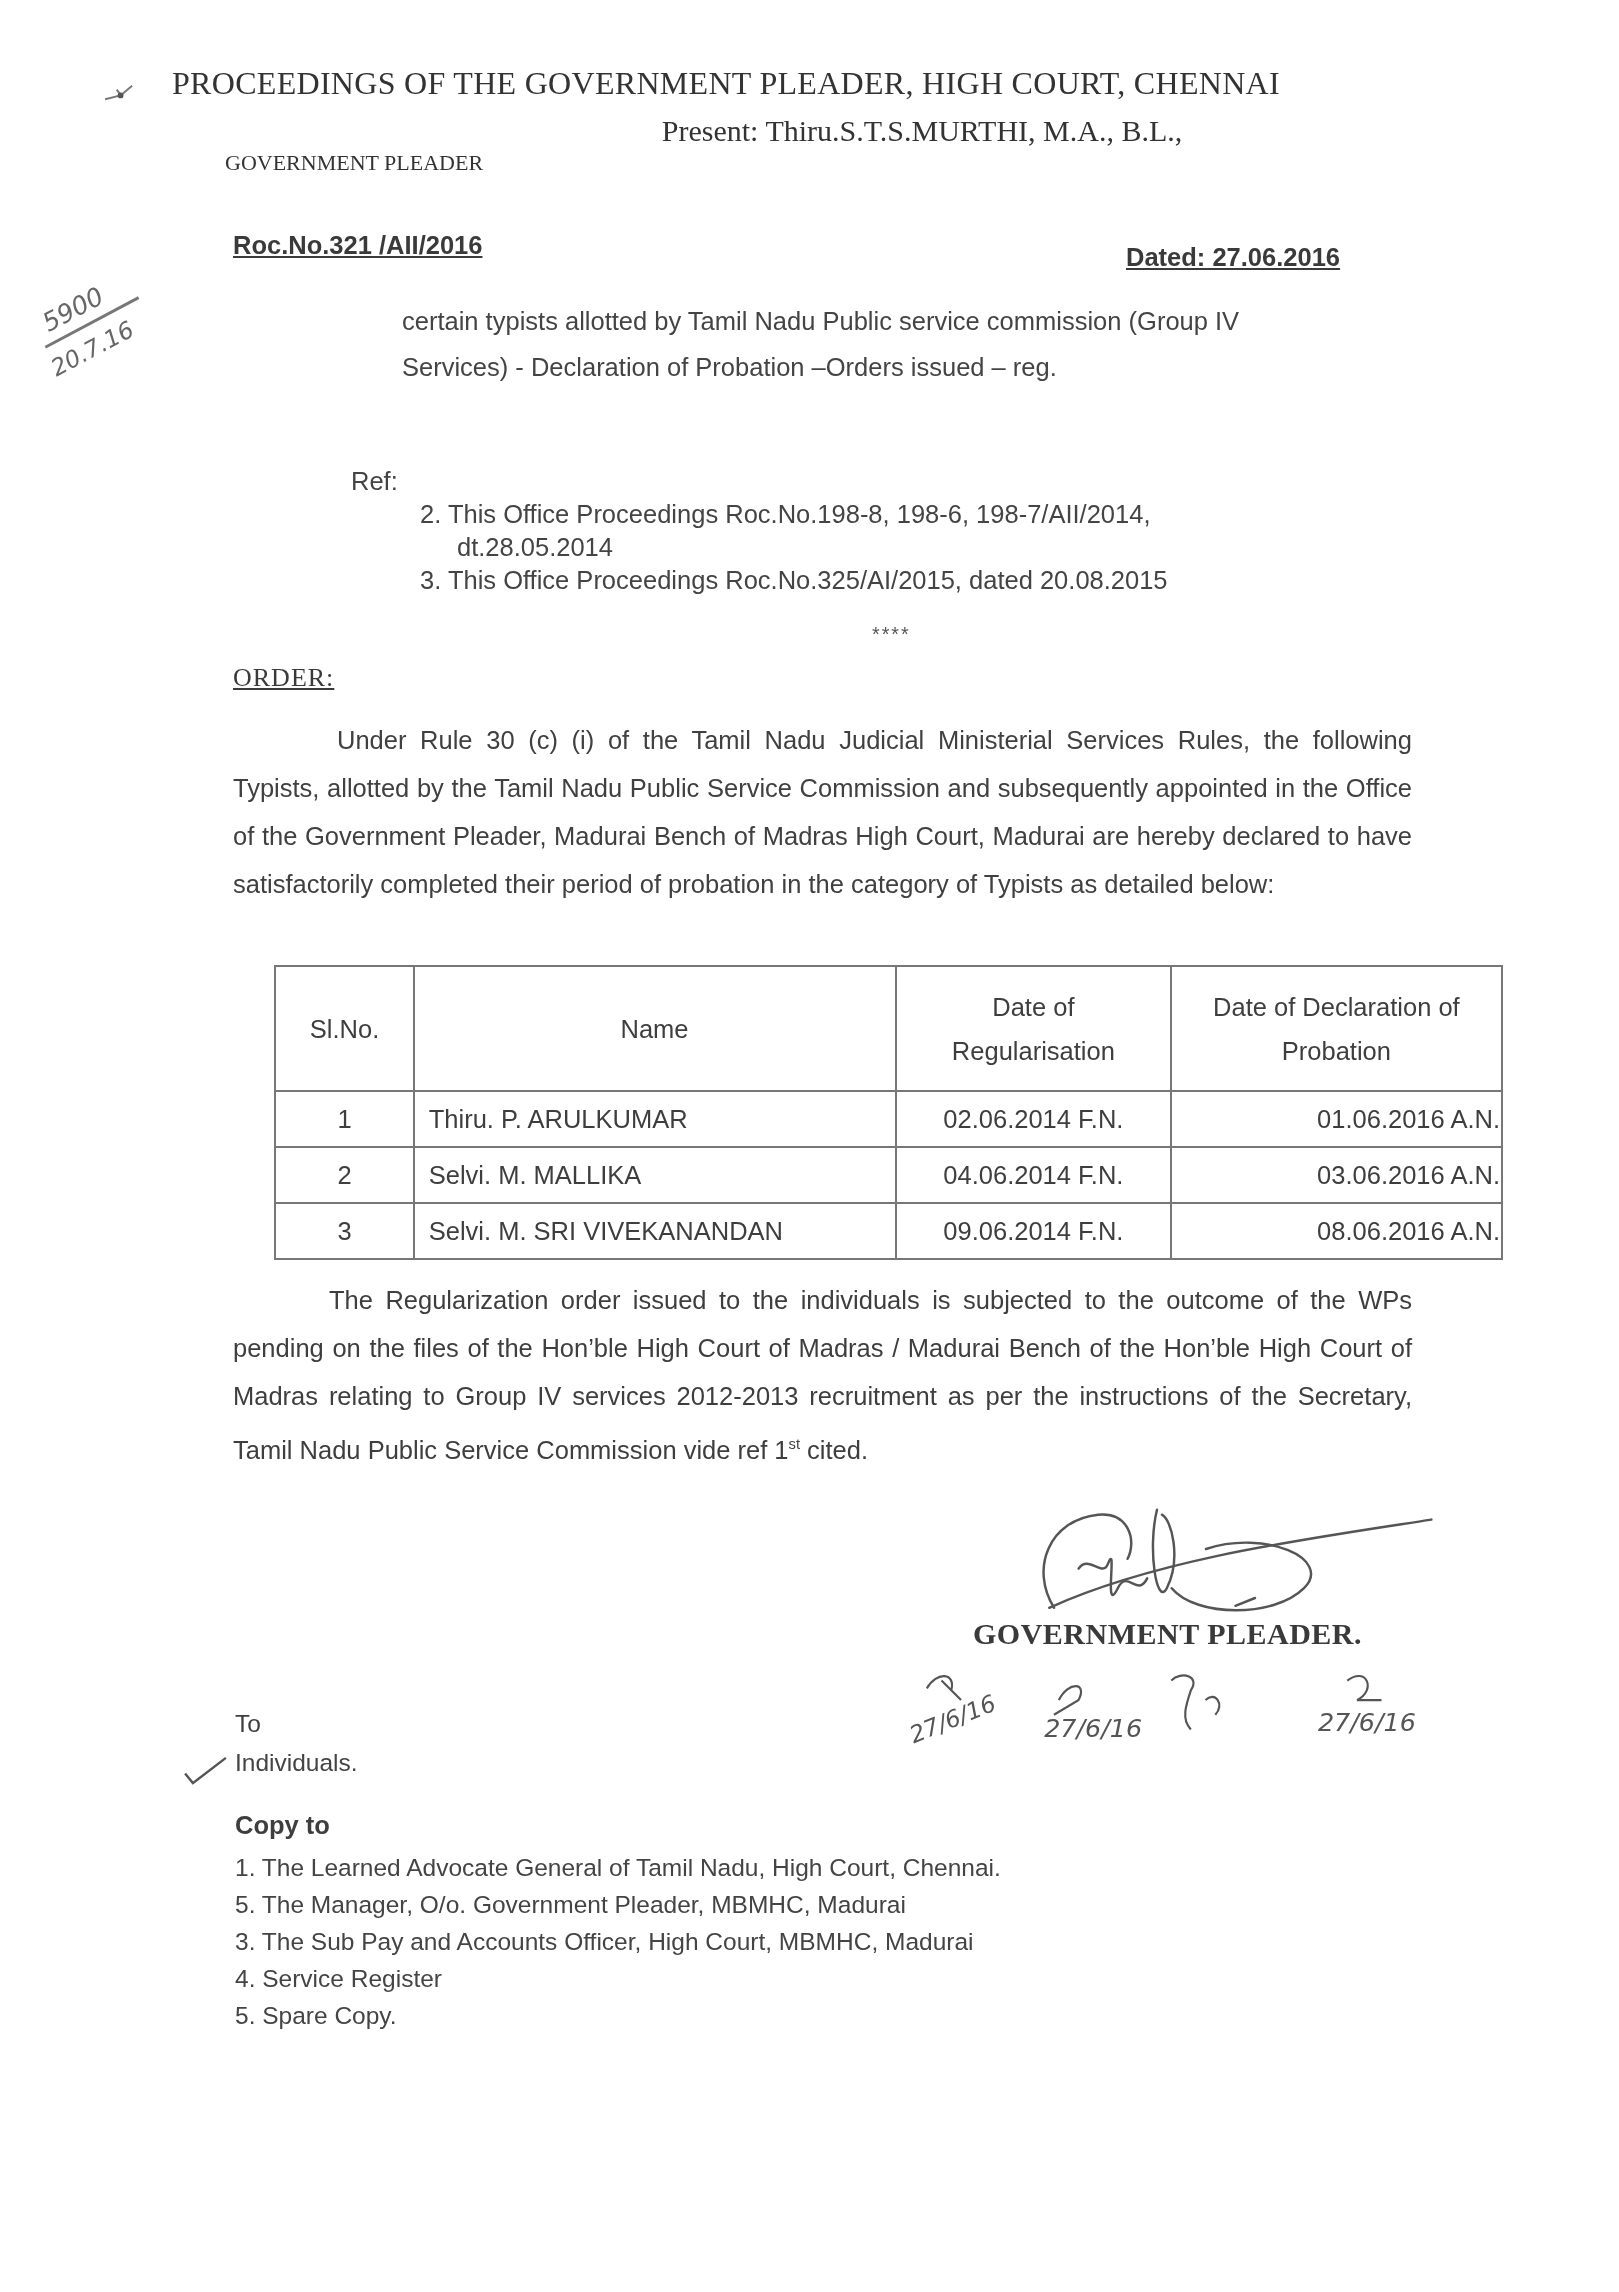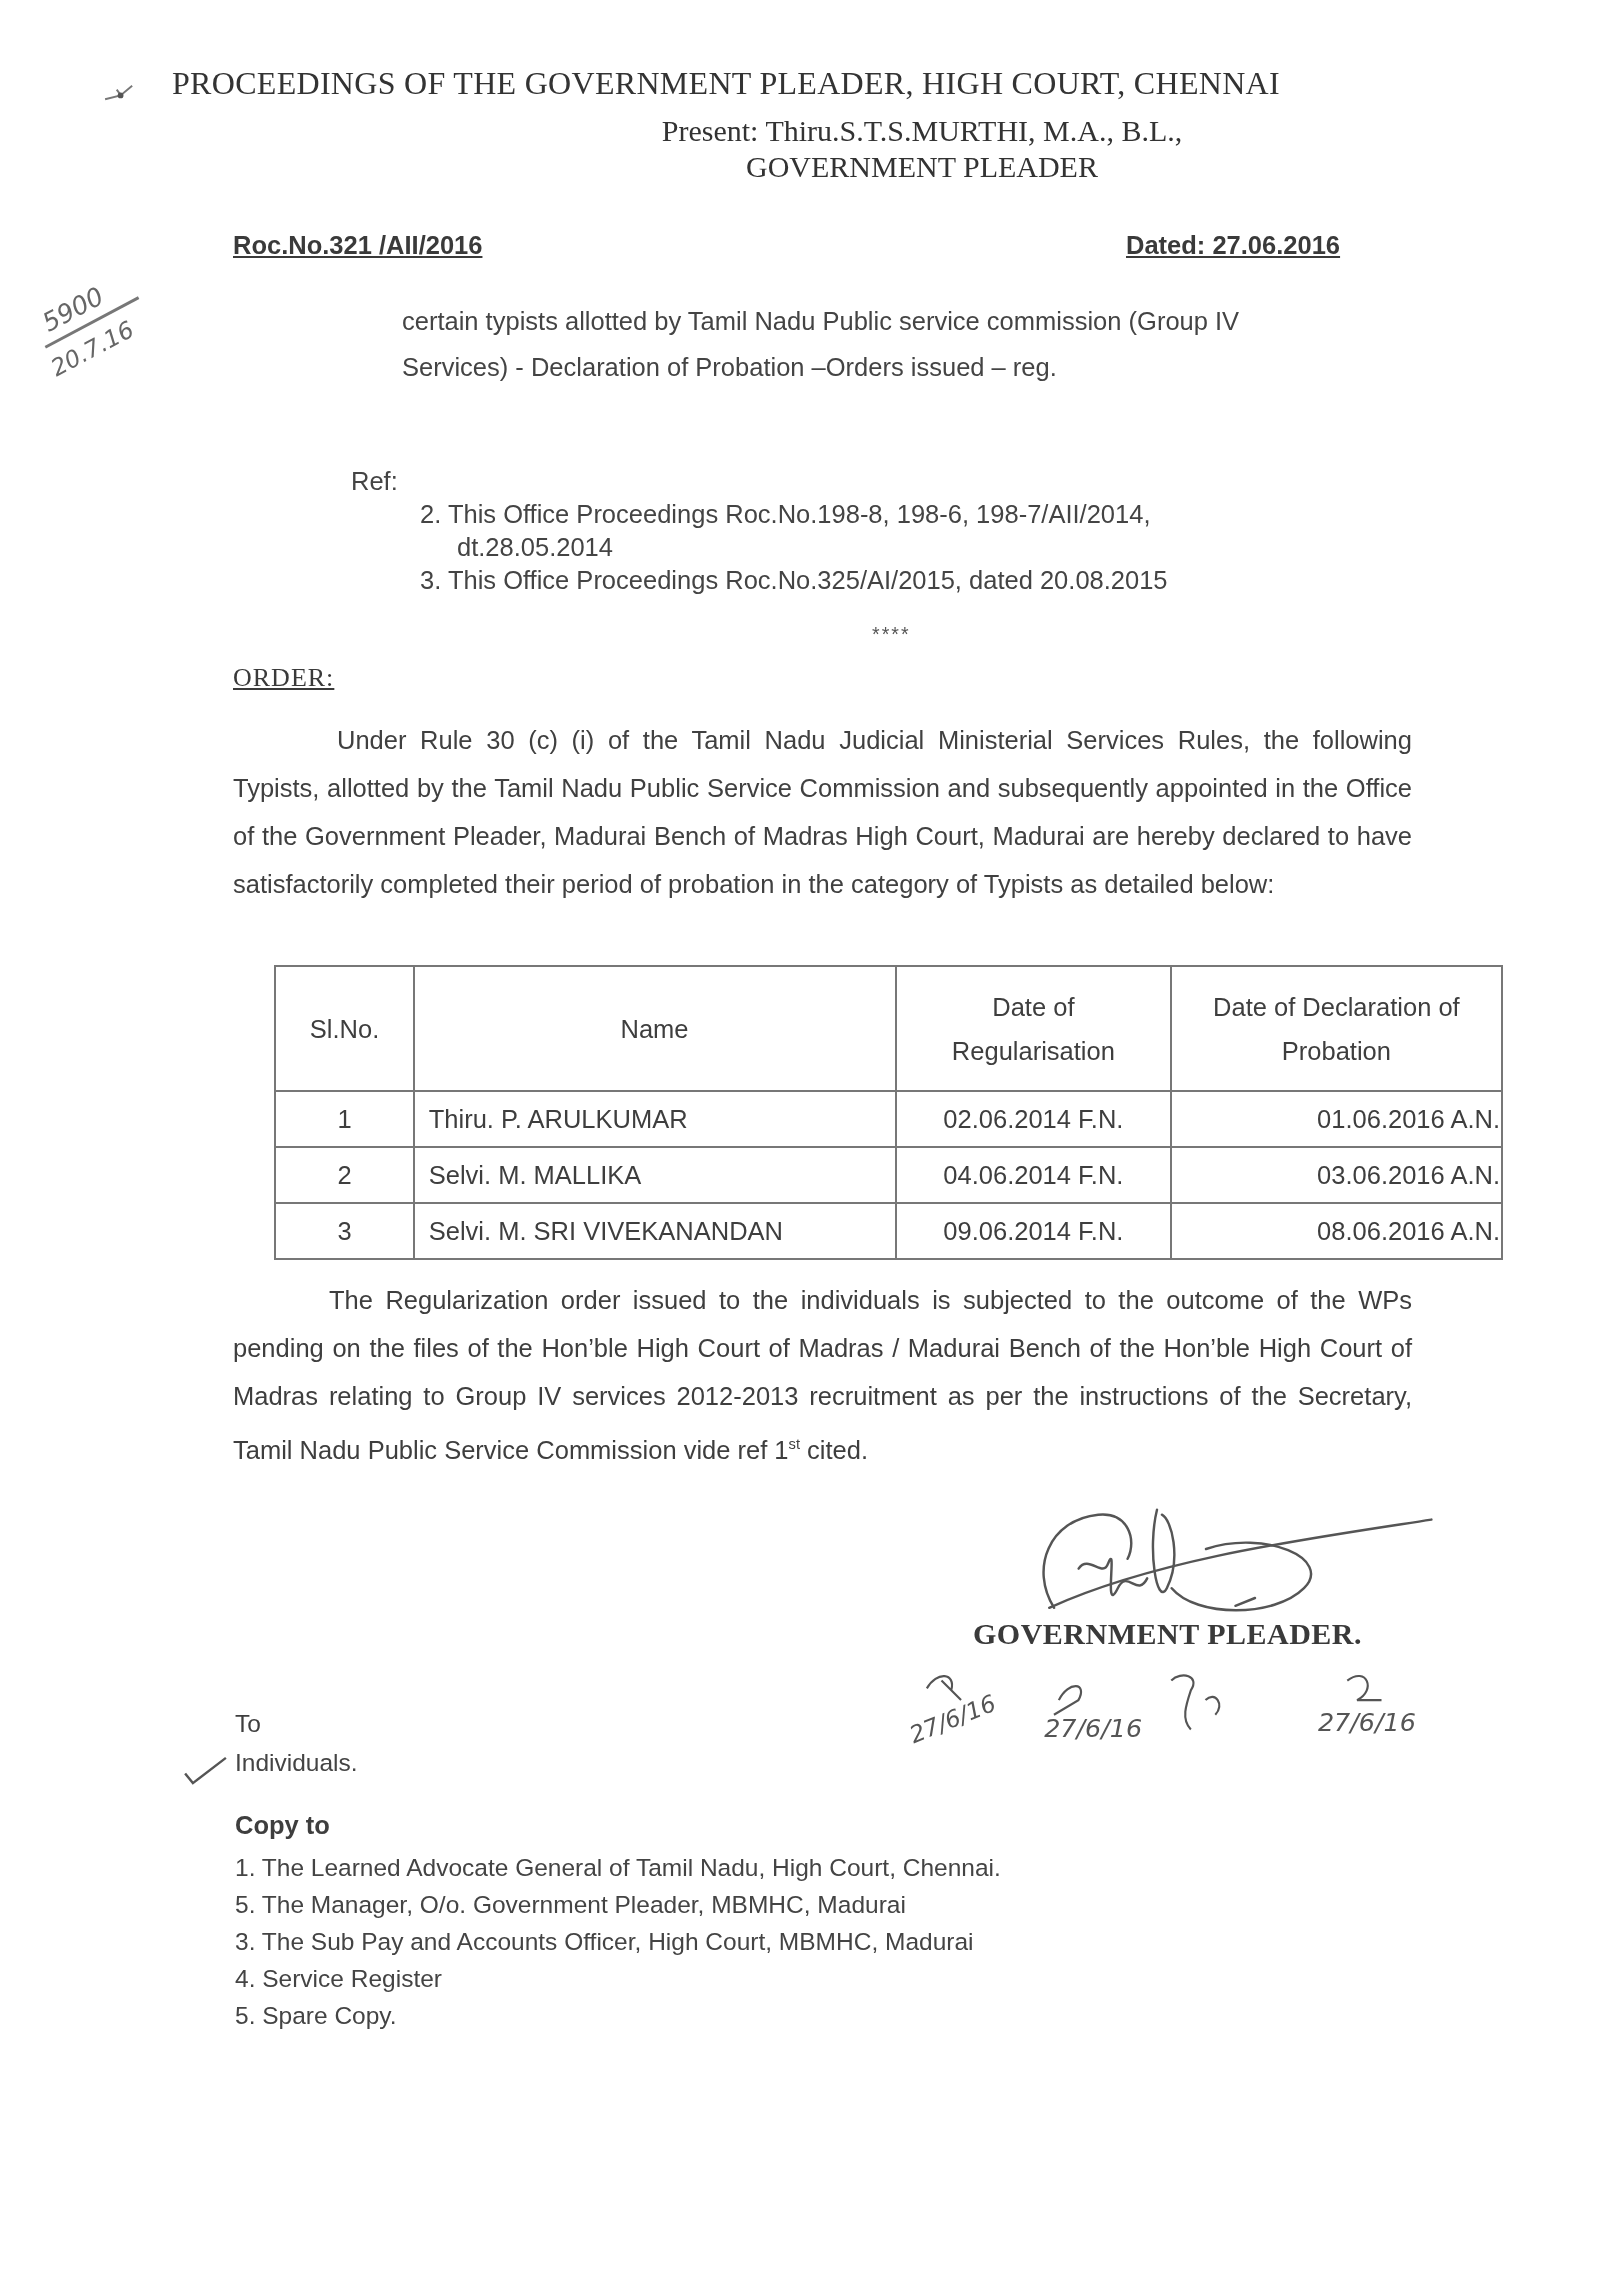--- a/index.html
+++ b/index.html
@@ -3,24 +3,24 @@
 <meta charset="utf-8">
 <style>
   html, body { margin: 0; padding: 0; background: #ffffff; }
   body { width: 1619px; height: 2293px; position: relative; overflow: hidden; color: #3a3a3a; }
   .serif { font-family: "Liberation Serif", "DejaVu Serif", serif; }
   .sans { font-family: "Liberation Sans", "DejaVu Sans", sans-serif; }
   .abs { position: absolute; }
 
   .hdr1 { left: 172px; top: 65px; width: 1313px; font-size: 32px; letter-spacing: 0.3px; color: #333; white-space: nowrap; }
   .hdr2 { left: 0; top: 114px; width: 1619px; text-align: center; font-size: 30px; color: #333; padding-left: 225px; box-sizing: border-box; }
-  .hdr3 { left: 0; top: 150px; width: 1619px; text-align: center; font-size: 30px; color: #333; padding-left: 225px; box-sizing: border-box; }
+  .hdr3 { left: 0; top: 150px; width: 1619px; font-size: 22px; color: #333; padding-left: 225px; box-sizing: border-box; }
 
   .roc { left: 233px; top: 231px; font-size: 25.5px; font-weight: bold; text-decoration: underline; color: #3a3a3a; }
-  .dated { left: 1126px; top: 231px; font-size: 25.5px; font-weight: bold; text-decoration: underline; color: #3a3a3a; }
+  .dated { left: 1126px; top: 243px; font-size: 25.5px; font-weight: bold; text-decoration: underline; color: #3a3a3a; }
 
   .subject { left: 351px; top: 298px; width: 1068px; font-size: 25.5px; line-height: 46px; color: #444; }
   .subject .lbl { display: inline-block; width: 51px; }
   .subject .cont { padding-left: 51px; }
 
   .refs { left: 351px; top: 465px; width: 1068px; font-size: 25.5px; line-height: 33px; color: #444; }
   .refs .row1 { display: flex; }
   .refs .lbl { width: 69px; }
   .refs .sub { padding-left: 69px; }
   .refs .sub2 { padding-left: 106px; }

